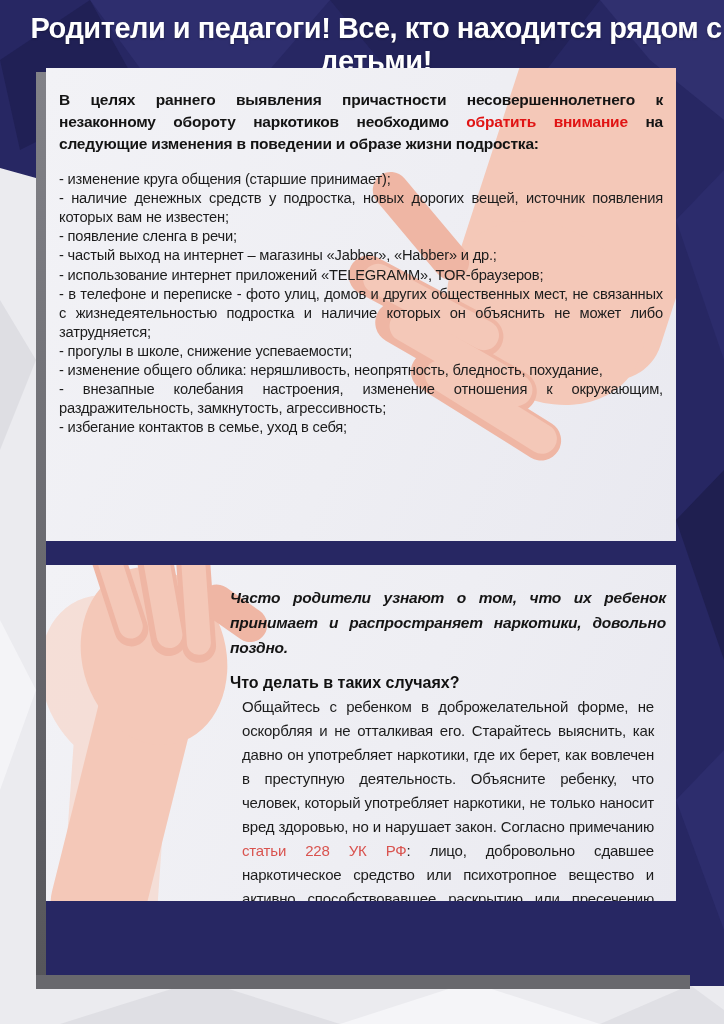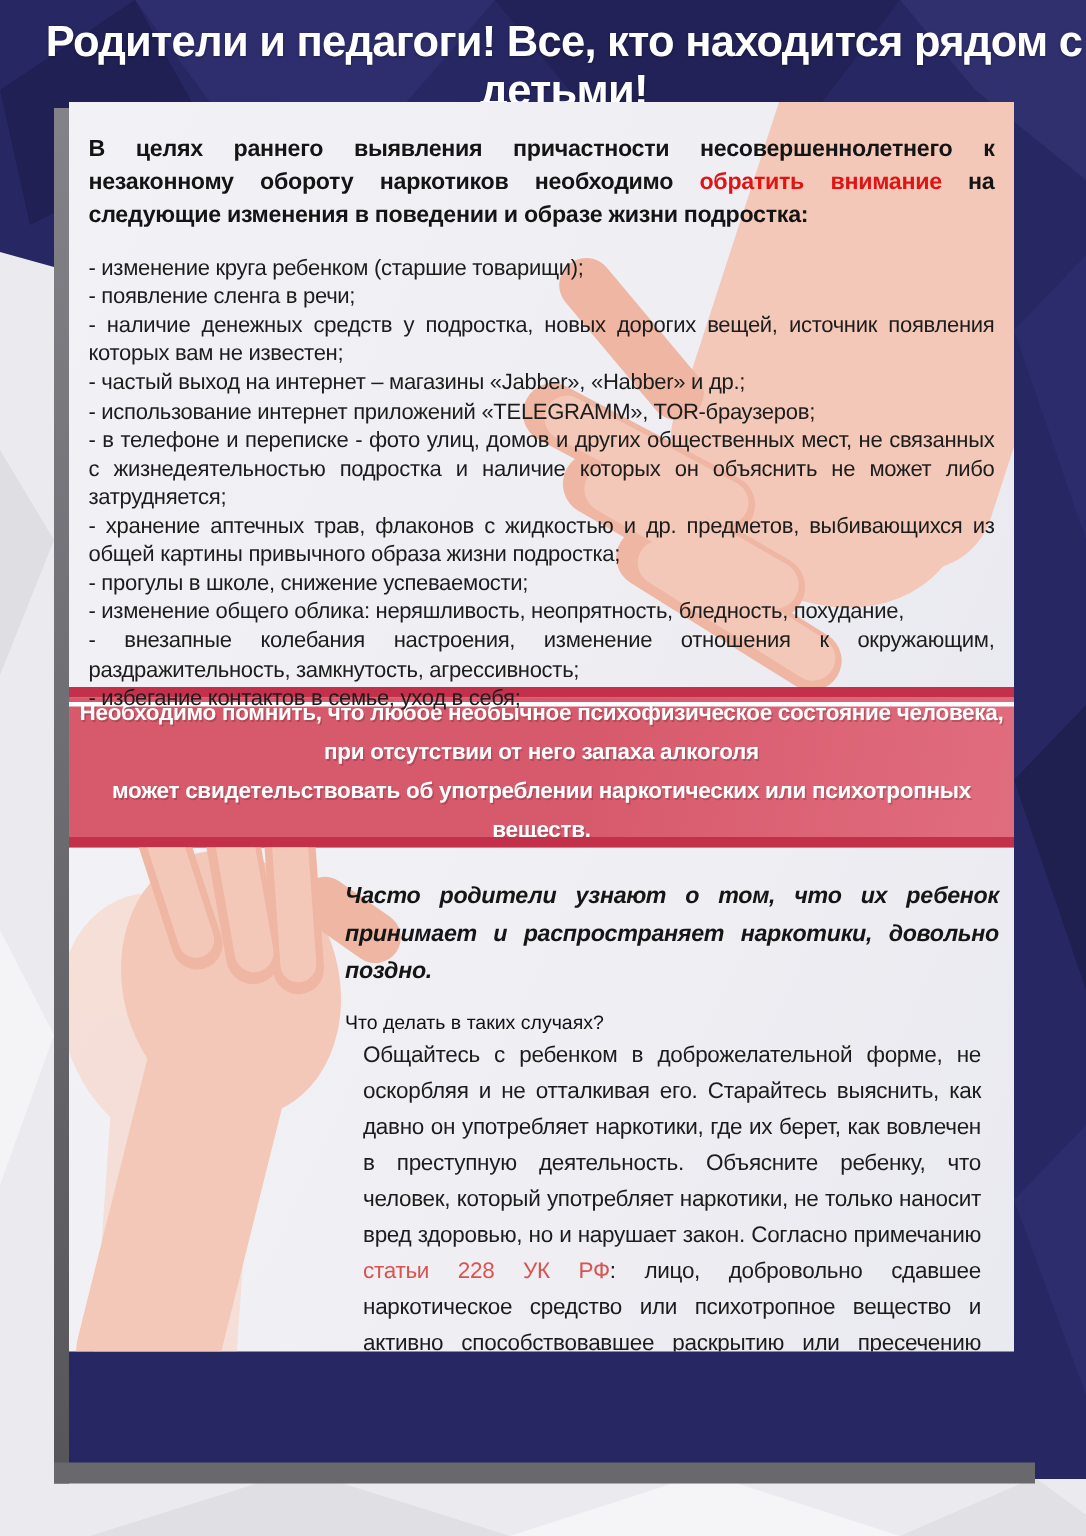--- a/index.html
+++ b/index.html
@@ -71,21 +71,21 @@
   .banner-line {
     color:#ffffff; font-weight:bold; font-size:15px; line-height:26px;
     text-align:center; letter-spacing:-0.2px; text-shadow:1px 1px 0 rgba(0,0,0,.18);
   }
 
   .advice-col { position:absolute; left:184px; top:20px; width:436px; z-index:2; }
   .lead {
     margin:0; font-style:italic; font-weight:bold; font-size:15.5px;
     line-height:25px; text-align:justify; color:#151515; letter-spacing:-0.2px;
   }
-  .subhead { margin:14px 0 0; font-weight:normal; font-size:13px; color:#111; }
+  .subhead { margin:14px 0 0; font-weight:bold; font-size:16px; color:#111; }
   .advice-body {
     margin:3px 12px 0; font-size:15px; line-height:24px; text-align:justify;
     color:#1c1c1c; letter-spacing:-0.2px;
   }
   .law-ref { color:#d9534f; }
 </style>
 </head>
 <body>
 
 <div class="page">
@@ -129,43 +129,35 @@
         <rect x="110" y="224" width="150" height="30" rx="15" transform="rotate(28 185 239)"></rect>
         <rect x="135" y="274" width="160" height="32" rx="16" transform="rotate(30 215 290)"></rect>
         <rect x="170" y="324" width="150" height="30" rx="15" transform="rotate(32 245 339)"></rect>
       </g>
     </svg>
 
     <div class="text-layer">
       <p class="intro"><span>В целях раннего выявления причастности несовершеннолетнего к незаконному обороту наркотиков необходимо </span><span class="accent-red">обратить внимание</span><span> на следующие изменения в поведении и образе жизни подростка:</span></p>
 
       <div class="signs">
-        <div class="sign-item">- изменение круга ребенком (старшие товарищи);</div>
+        <div class="sign-item">- изменение круга общения (старшие принимает);</div>
+        <div class="sign-item">- наличие денежных средств у подростка, новых дорогих вещей, источник появления которых вам не известен;</div>
         <div class="sign-item">- появление сленга в речи;</div>
-        <div class="sign-item">- наличие денежных средств у подростка, новых дорогих вещей, источник появления которых вам не известен;</div>
         <div class="sign-item">- частый выход на интернет – магазины «Jabber», «Habber» и др.;</div>
         <div class="sign-item">- использование интернет приложений «TELEGRAMM», TOR-браузеров;</div>
         <div class="sign-item">- в телефоне и переписке - фото улиц, домов и других общественных мест, не связанных с жизнедеятельностью подростка и наличие которых он объяснить не может либо затрудняется;</div>
-        <div class="sign-item">- хранение аптечных трав, флаконов с жидкостью и др. предметов, выбивающихся из общей картины привычного образа жизни подростка;</div>
         <div class="sign-item">- прогулы в школе, снижение успеваемости;</div>
         <div class="sign-item">- изменение общего облика: неряшливость, неопрятность, бледность, похудание,</div>
         <div class="sign-item">- внезапные колебания настроения, изменение отношения к окружающим, раздражительность, замкнутость, агрессивность;</div>
         <div class="sign-item">- избегание контактов в семье, уход в себя;</div>
 
       </div>
     </div>
   </section>
 
-  <div class="banner">
-    <div class="banner-inner">
-      <div class="banner-line">Необходимо помнить, что любое необычное психофизическое состояние человека,</div>
-      <div class="banner-line">при отсутствии от него запаха алкоголя</div>
-      <div class="banner-line">может свидетельствовать об употреблении наркотических или психотропных веществ.</div>
-    </div>
-  </div>
 
   <section class="box box2">
     <svg class="hand-bottom" viewBox="0 0 235 400">
       <g fill="#f7d7cb" opacity="0.7" transform="translate(-28,30) rotate(-10 110 220)">
         <rect x="35" y="150" width="95" height="300" rx="45" transform="rotate(14 80 300)"></rect>
         <ellipse cx="110" cy="150" rx="72" ry="90" transform="rotate(-15 110 150)"></ellipse>
       </g>
       <g fill="#f4c8b8">
         <rect x="30" y="150" width="95" height="300" rx="45" transform="rotate(14 77 300)"></rect>
         <ellipse cx="108" cy="155" rx="72" ry="90" transform="rotate(-15 108 155)"></ellipse>

